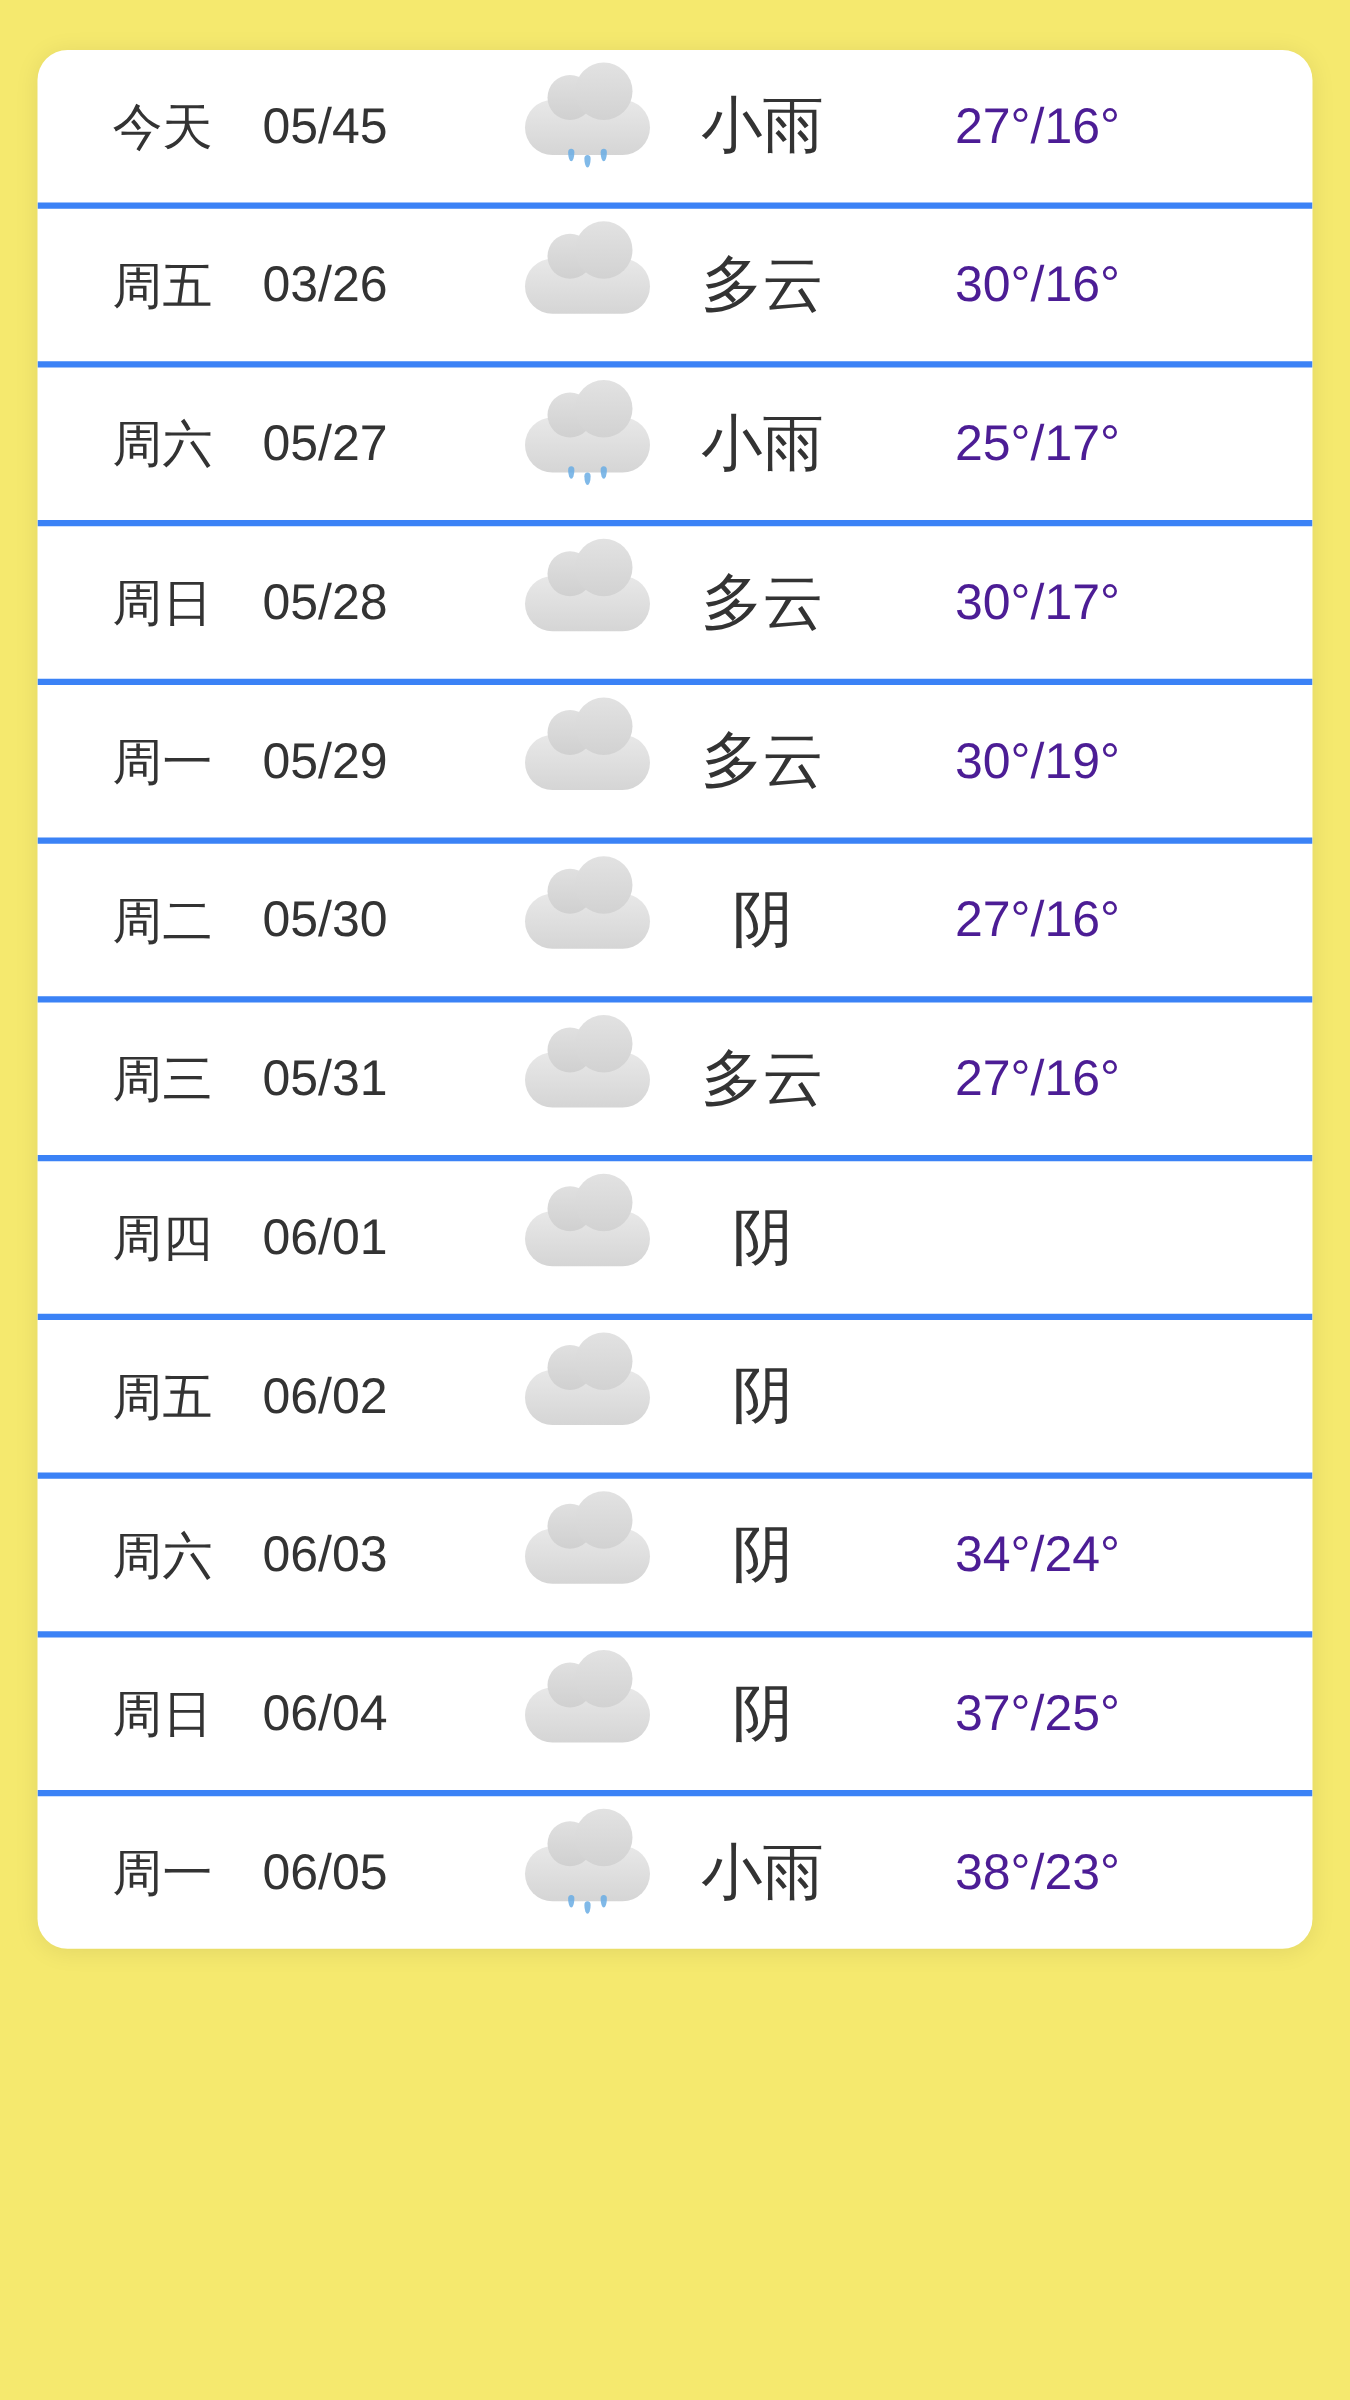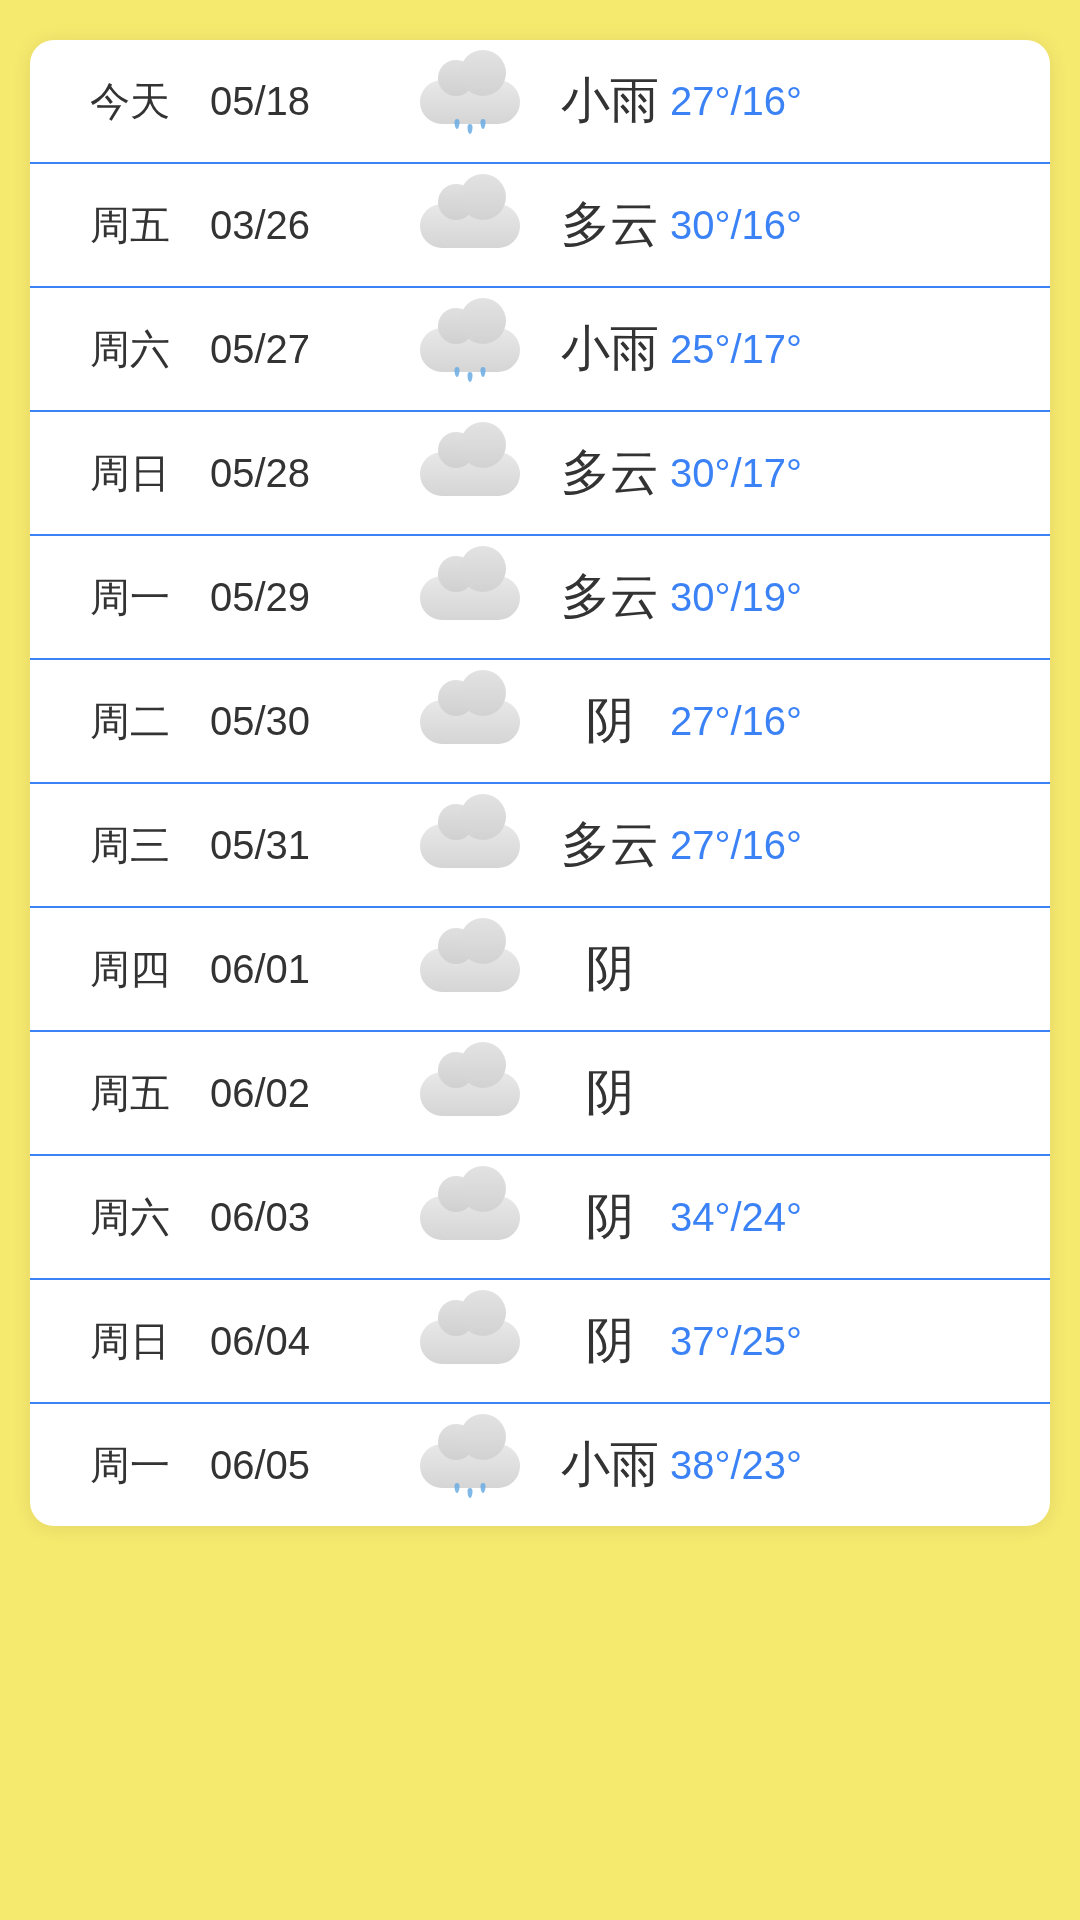--- a/index.html
+++ b/index.html
@@ -20,21 +20,21 @@
       border-radius: 24px;
       width: 100%;
       overflow: hidden;
       box-shadow: 0 2px 20px rgba(0,0,0,0.08);
     }
 
     .weather-row {
       display: flex;
       align-items: center;
       padding: 28px 60px;
-      border-bottom: 2px solid #3b82f6;
+      border-bottom: 5px solid #3b82f6;
     }
 
     .weather-row:last-child {
       border-bottom: none;
     }
 
     .col-day {
       width: 120px;
       font-size: 40px;
       color: #333;
@@ -57,22 +57,22 @@
     .col-condition {
       width: 120px;
       font-size: 49px;
       color: #333;
       text-align: center;
     }
 
     .col-temp {
       flex: 1;
       font-size: 40px;
-      color: #3b82f6;
-      text-align: left;
+      color: #4c1d95;
+      text-align: center;
     }
 
     
     .cloud-icon {
       position: relative;
       width: 100px;
       height: 65px;
     }
 
     .cloud-body {
@@ -127,21 +127,21 @@
     .drop:nth-child(2) {
       margin-top: 5px;
     }
   </style>
 </head>
 <body>
 
 <div class="card" id="weather-card">
     <div class="weather-row">
       <div class="col-day">今天</div>
-      <div class="col-date">05/18</div>
+      <div class="col-date">05/45</div>
       <div class="col-icon">
         <div class="cloud-icon">
           <div class="cloud-body"></div>
           <div class="rain-drops">
             <div class="drop"></div>
             <div class="drop"></div>
             <div class="drop"></div>
           </div>
         </div>
       </div>

